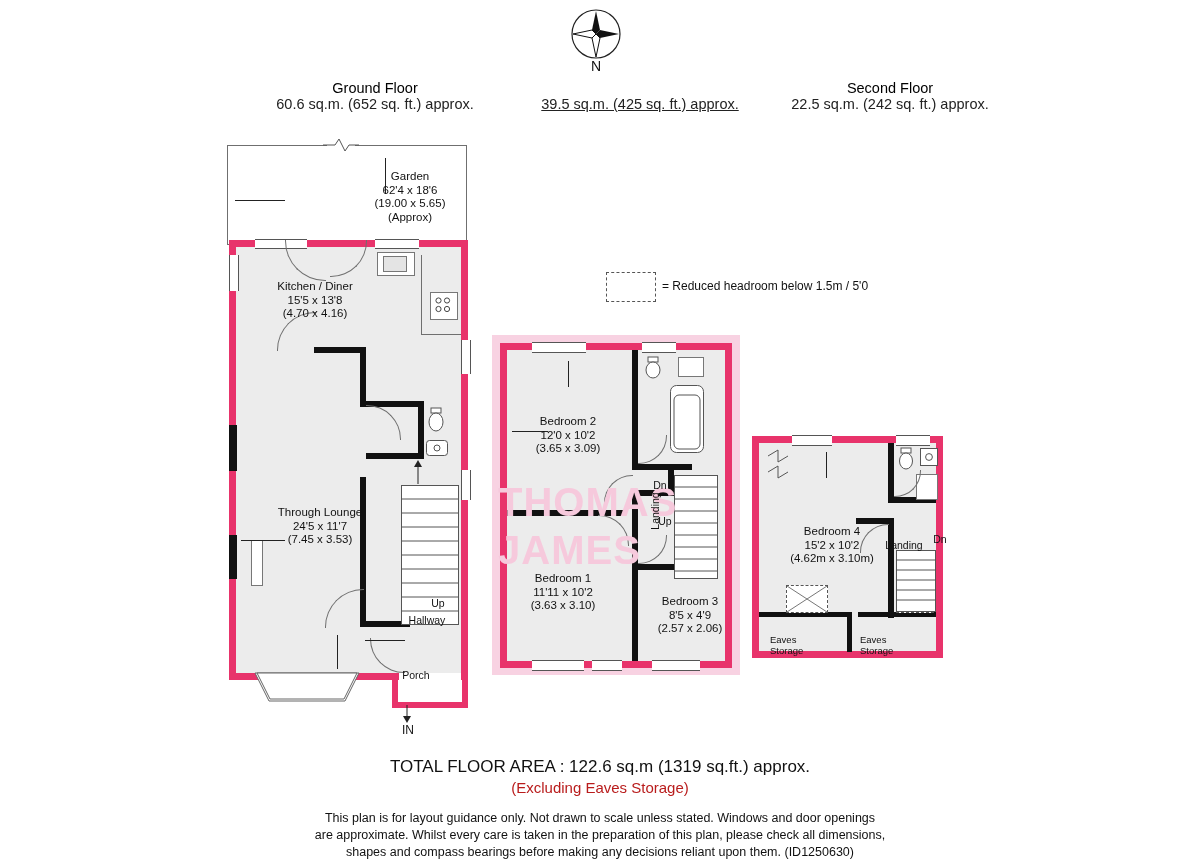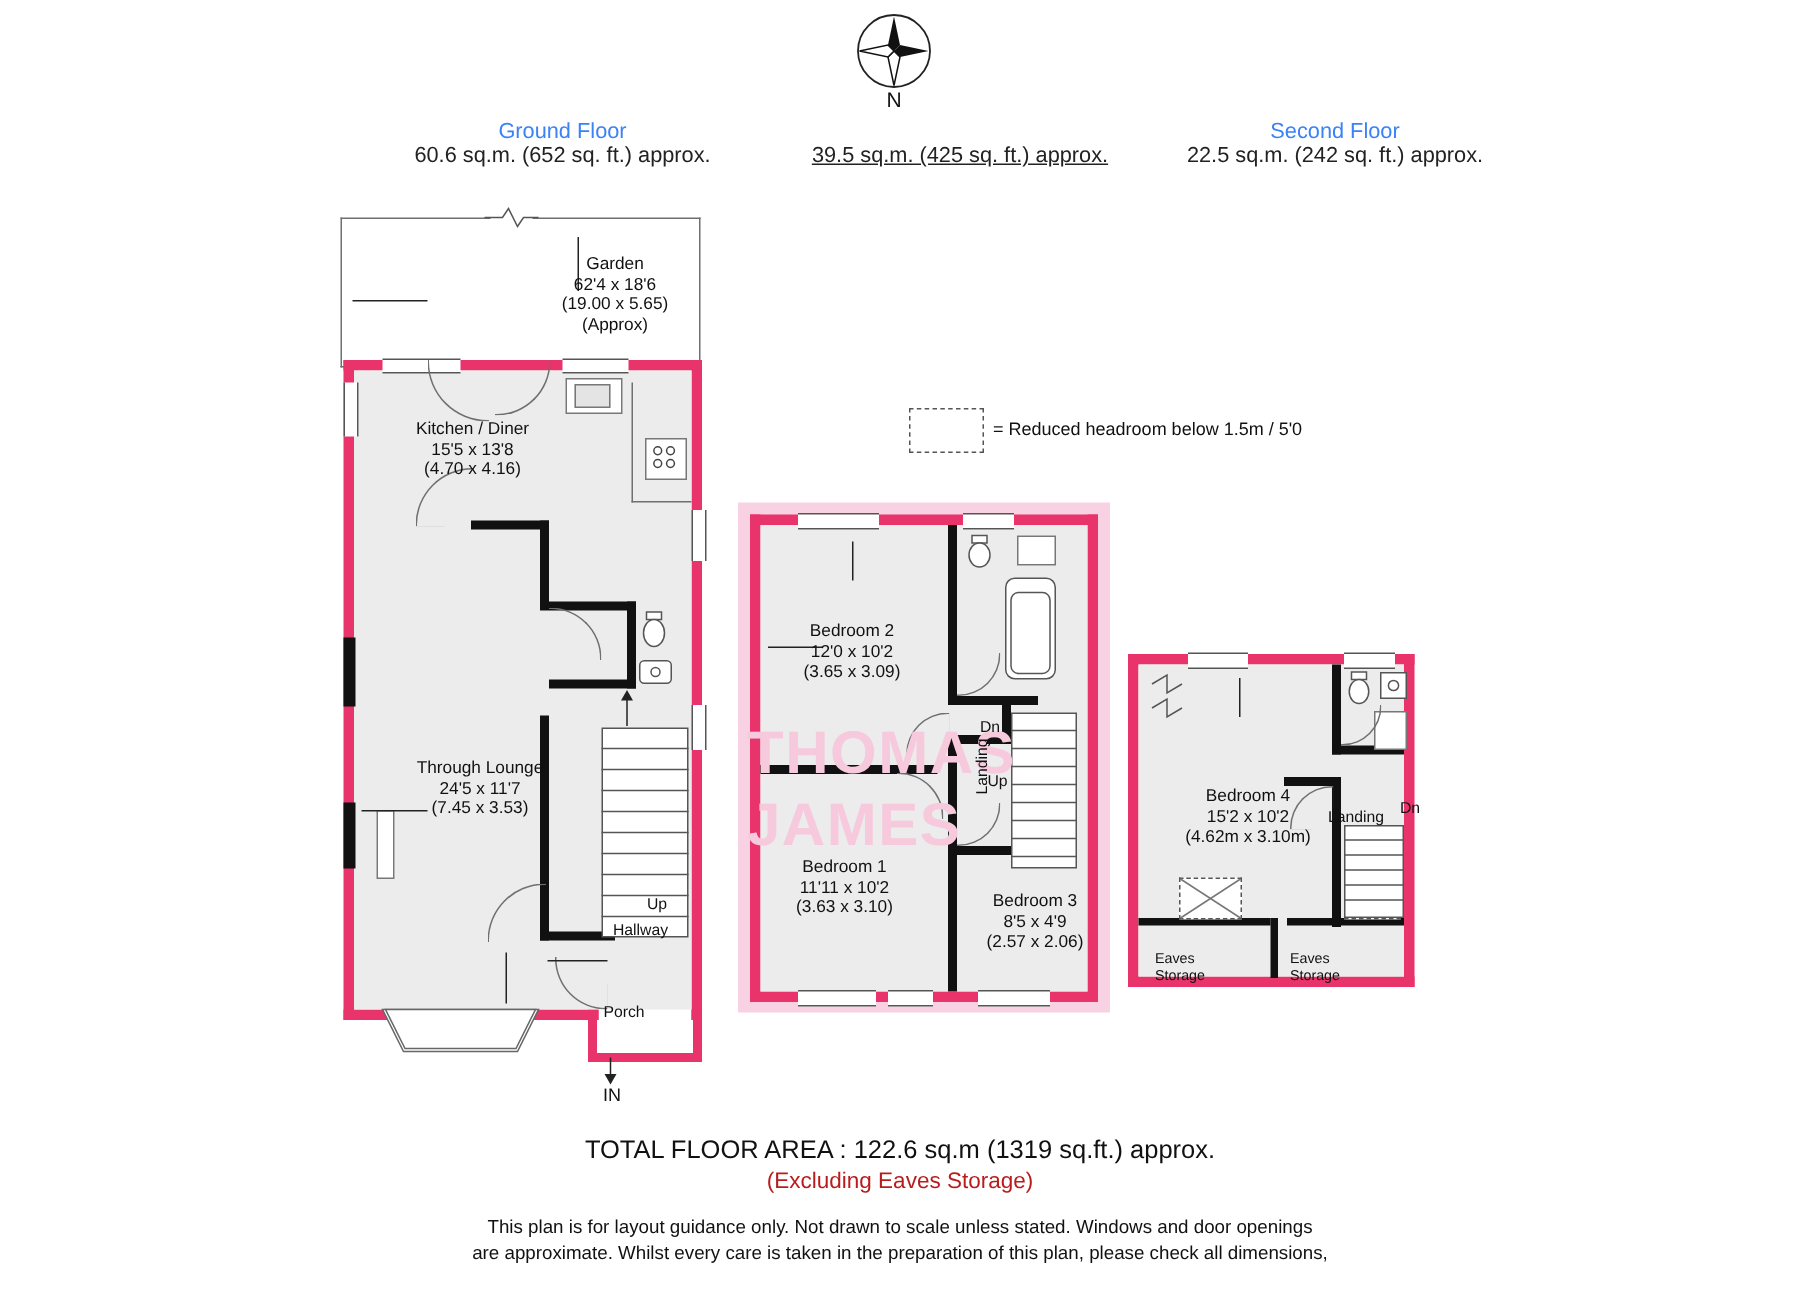--- a/index.html
+++ b/index.html
@@ -6,21 +6,21 @@
   body{
     width:1200px;height:867px;background:#ffffff;
     font-family:"Liberation Sans", sans-serif;
     color:#1a1a1a;position:relative;overflow:hidden;
   }
   .stage{position:absolute;left:0;top:0;width:1200px;height:867px;}
   .abs{position:absolute;}
   .ctr{text-align:center;}
 
   
-  .floor-title{font-size:14.5px;color:#3b82f6;text-align:center;}
+  .floor-title{font-size:14.5px;color:#000000;text-align:center;}
   .floor-area{font-size:14.5px;color:#222;}
   .room-label{font-size:11.5px;line-height:13.5px;color:#111;text-align:center;}
   .small-label{font-size:10.5px;line-height:12px;color:#111;text-align:center;}
   .tiny-label{font-size:9.5px;line-height:11px;color:#111;text-align:left;}
   .total-line{font-size:17px;color:#111;}
   .total-sub{font-size:15px;color:#b91c1c;text-align:center;}
   .disclaimer{font-size:12.5px;line-height:17px;color:#111;text-align:center;}
   .legend-text{font-size:12px;color:#111;}
   .north-letter{font-size:14px;color:#111;}
 
@@ -400,15 +400,16 @@
     <div>Eaves</div>
     <div>Storage</div>
   </div>
 
   <div class="abs ctr total-line" style="left:200px;top:757px;width:800px;">TOTAL FLOOR AREA : 122.6 sq.m (1319 sq.ft.) approx.</div>
   <div class="abs ctr total-sub" style="left:200px;top:779px;width:800px;">(Excluding Eaves Storage)</div>
 
   <div class="abs disclaimer" style="left:200px;top:810px;width:800px;">
     <div>This plan is for layout guidance only. Not drawn to scale unless stated. Windows and door openings</div>
     <div>are approximate. Whilst every care is taken in the preparation of this plan, please check all dimensions,</div>
+    <div>shapes and compass bearings before making any decisions reliant upon them. (ID1250630)</div>
   </div>
 
 </div>
 
 </body></html>

